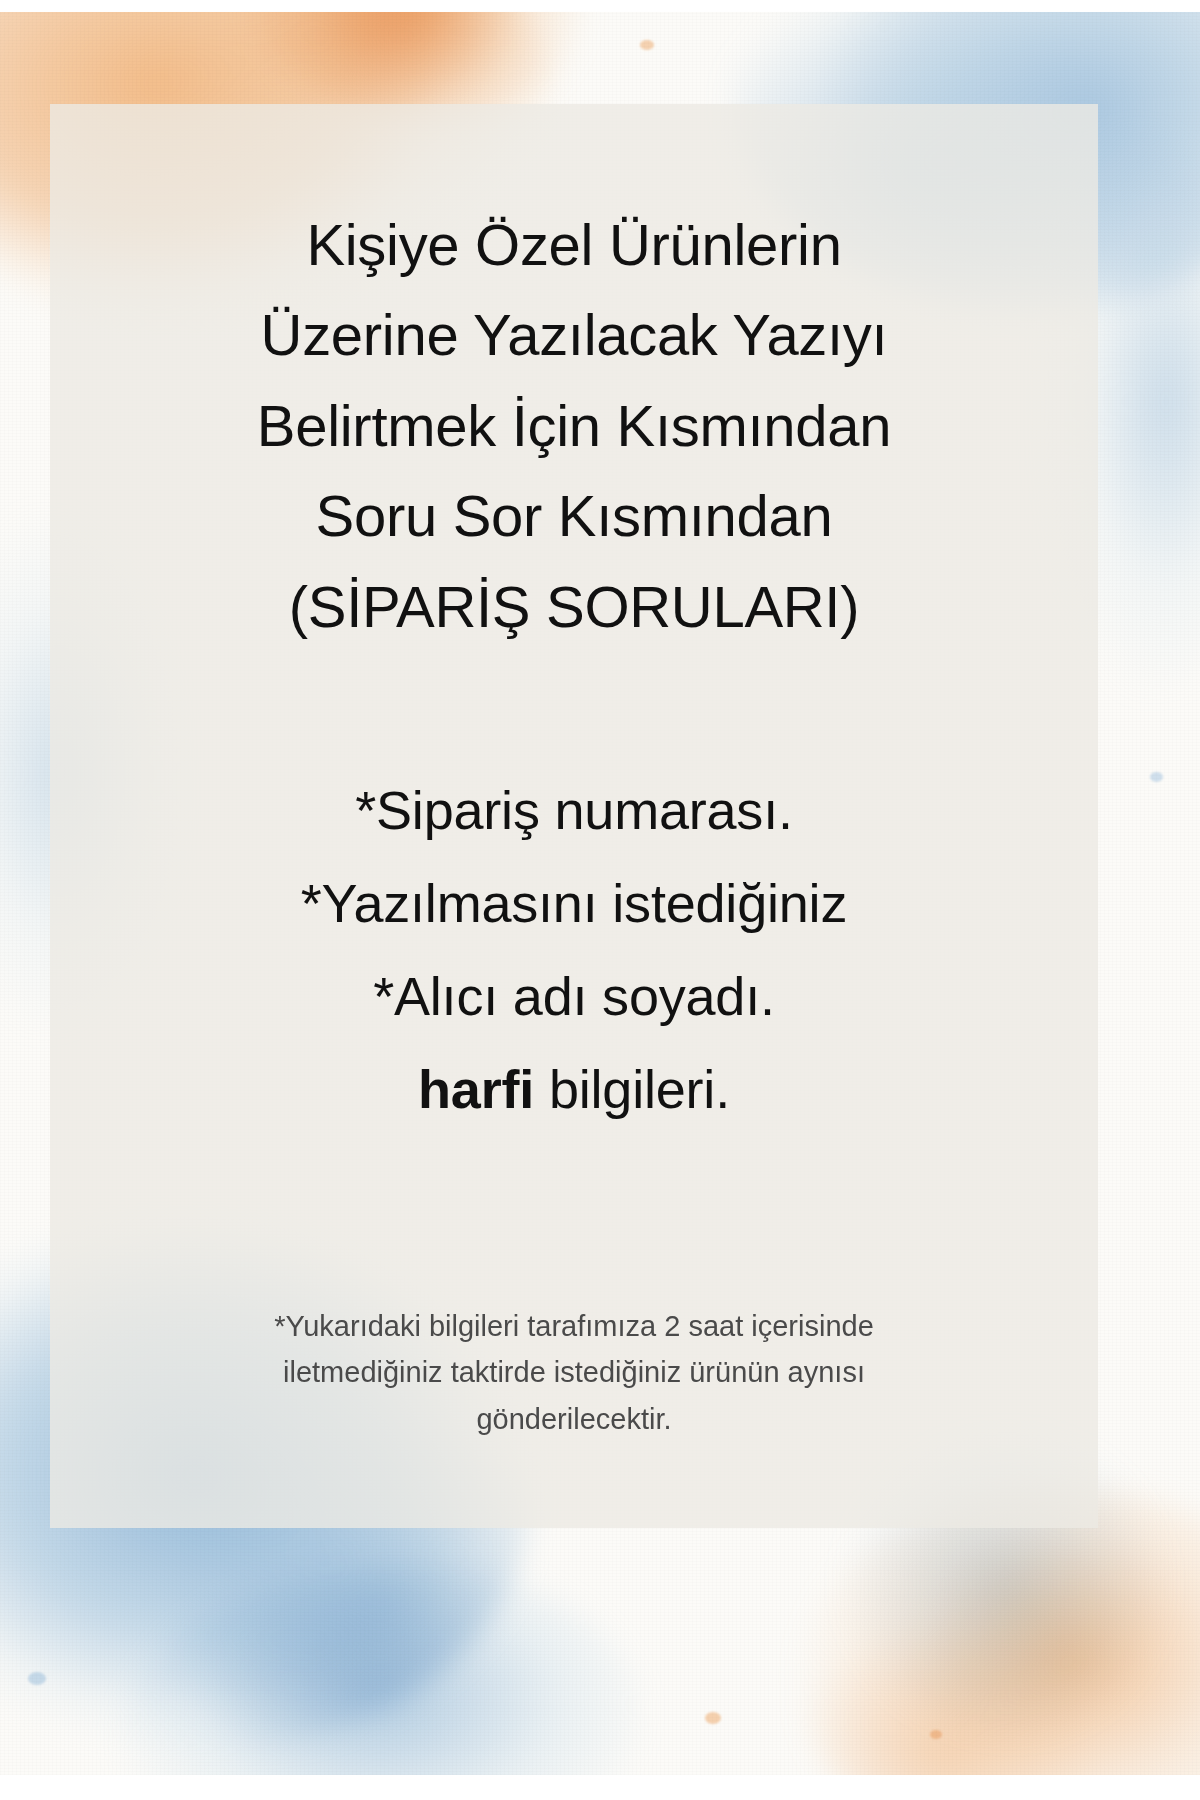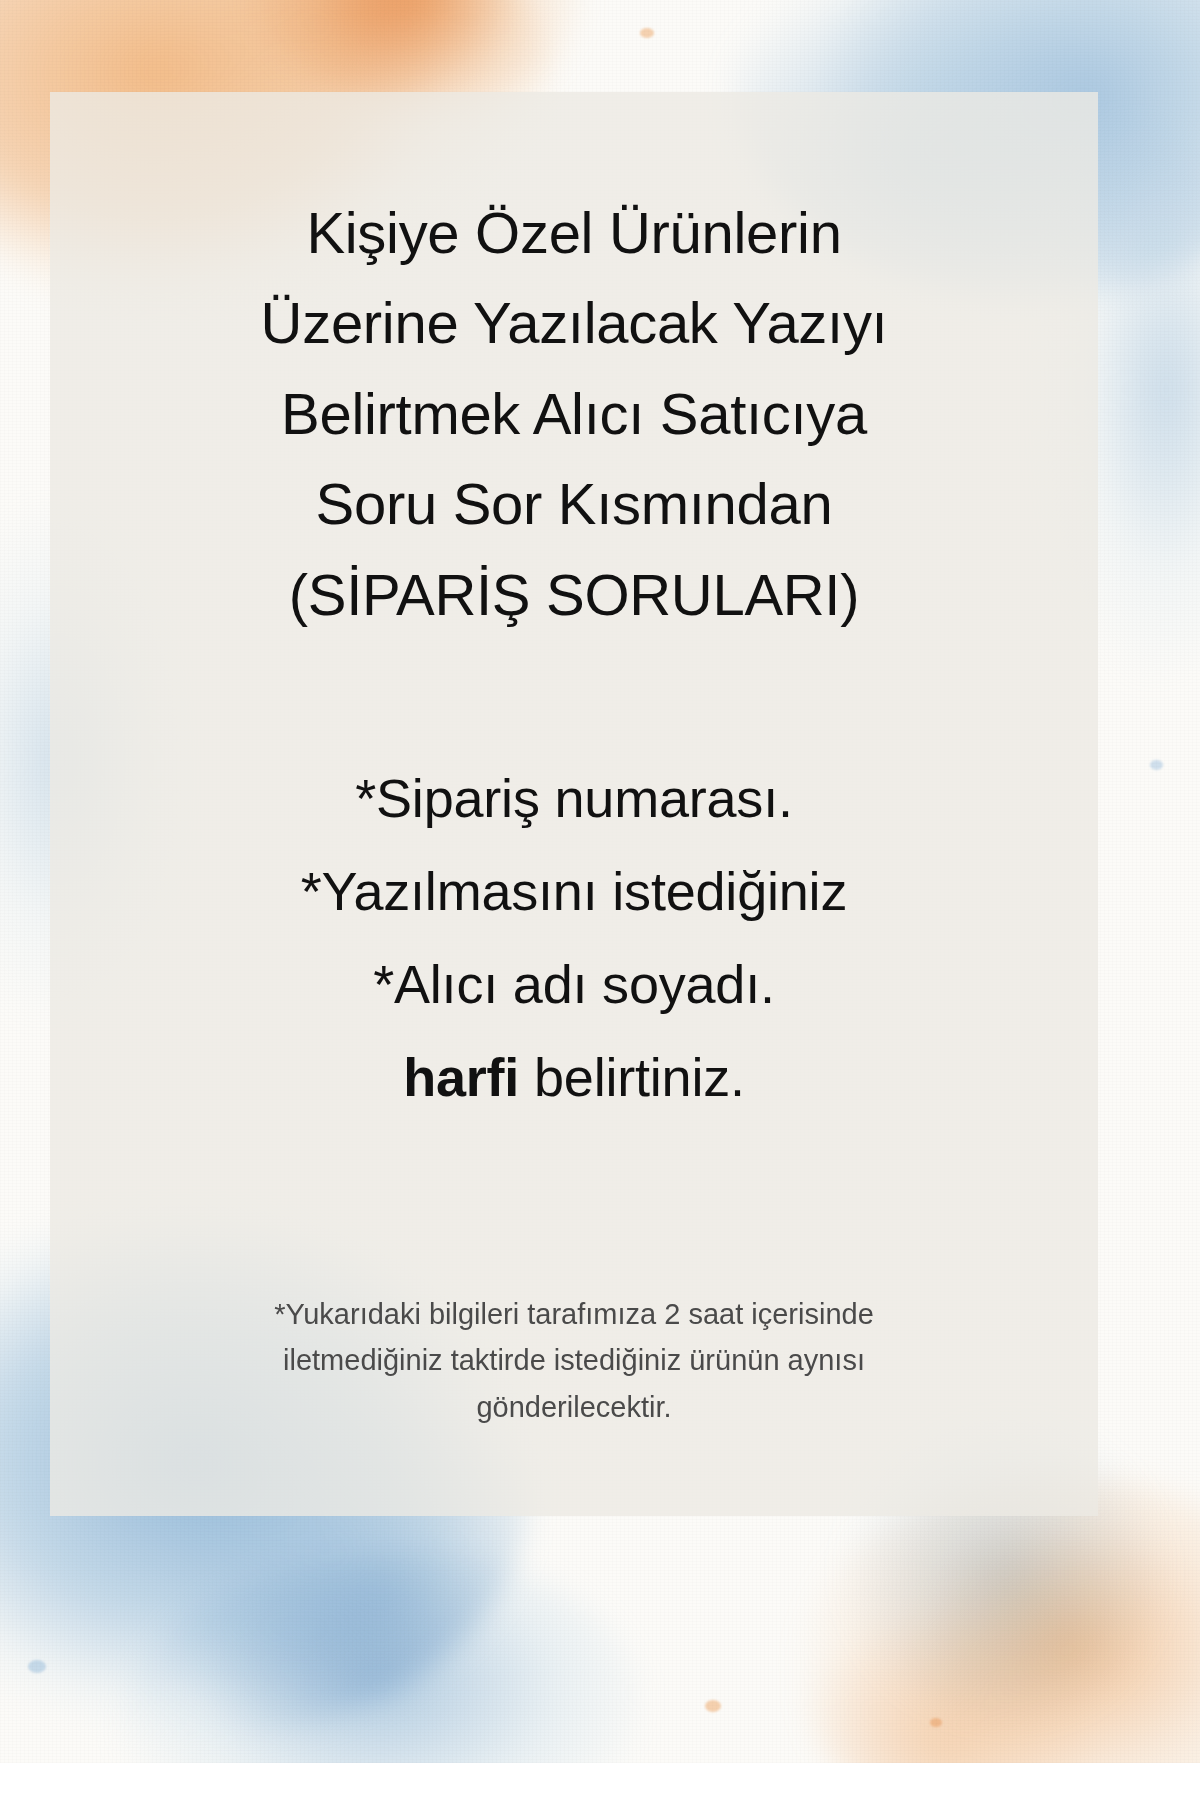--- a/index.html
+++ b/index.html
@@ -14,20 +14,21 @@
     overflow: hidden;
   }
 
   
   #poster {
     position: relative;
     width: 1200px;
     height: 1763px;
     background: #14b8a6;
     overflow: hidden;
+    margin-top: 12px;
   }
 
   
   .paper-base {
     position: absolute;
     inset: 0;
     background:
       repeating-linear-gradient(0deg, rgba(0,0,0,0.012) 0px, rgba(0,0,0,0.012) 1px, rgba(255,255,255,0) 1px, rgba(255,255,255,0) 3px),
       repeating-linear-gradient(90deg, rgba(0,0,0,0.010) 0px, rgba(0,0,0,0.010) 1px, rgba(255,255,255,0) 1px, rgba(255,255,255,0) 4px),
       #fcfbf8;
@@ -212,33 +213,33 @@
   <div class="speck" style="left:705px;top:1700px;width:16px;height:12px;background:rgba(242,176,116,0.55);"></div>
   <div class="speck" style="left:930px;top:1718px;width:12px;height:9px;background:rgba(244,184,128,0.50);"></div>
   <div class="speck" style="left:28px;top:1660px;width:18px;height:13px;background:rgba(150,190,226,0.45);"></div>
   <div class="speck" style="left:1150px;top:760px;width:13px;height:10px;background:rgba(156,194,228,0.45);"></div>
 
   <div class="card">
 
     <div class="headline">
       <span class="line">Kişiye Özel Ürünlerin</span>
       <span class="line">Üzerine Yazılacak Yazıyı</span>
-      <span class="line">Belirtmek Alıcı Satıcıya</span>
+      <span class="line">Belirtmek İçin Kısmından</span>
       <span class="line">Soru Sor Kısmından</span>
       <span class="line">(SİPARİŞ SORULARI)</span>
     </div>
 
     <div class="gap-block"></div>
 
     <div class="bullets">
       <span class="line">*Sipariş numarası.</span>
       <span class="line">*Yazılmasını istediğiniz</span>
       <span class="line">*Alıcı adı soyadı.</span>
       <span class="line">
-        <b>harfi</b><span> belirtiniz.</span>
+        <b>harfi</b><span> bilgileri.</span>
       </span>
     </div>
 
     <div class="footnote">
       <span class="line">*Yukarıdaki bilgileri tarafımıza 2 saat içerisinde</span>
       <span class="line">iletmediğiniz taktirde istediğiniz ürünün aynısı</span>
       <span class="line">gönderilecektir.</span>
     </div>
 
   </div>

